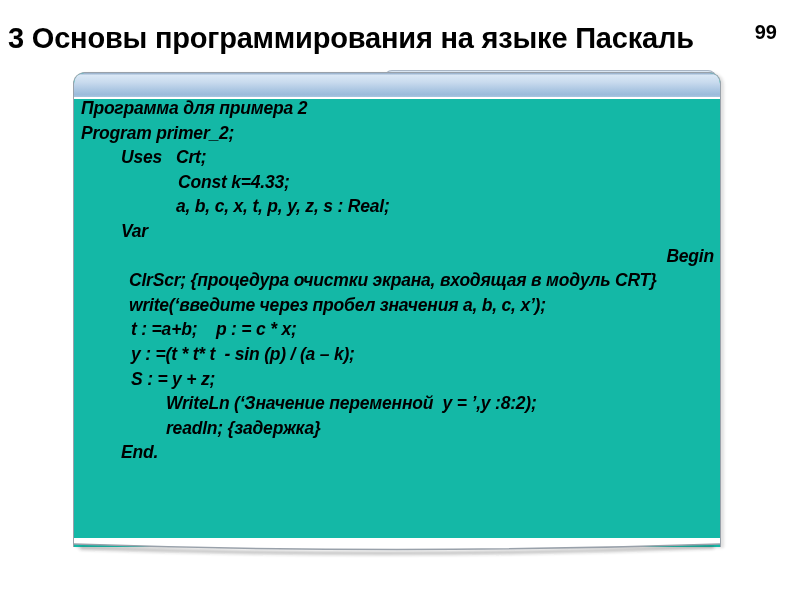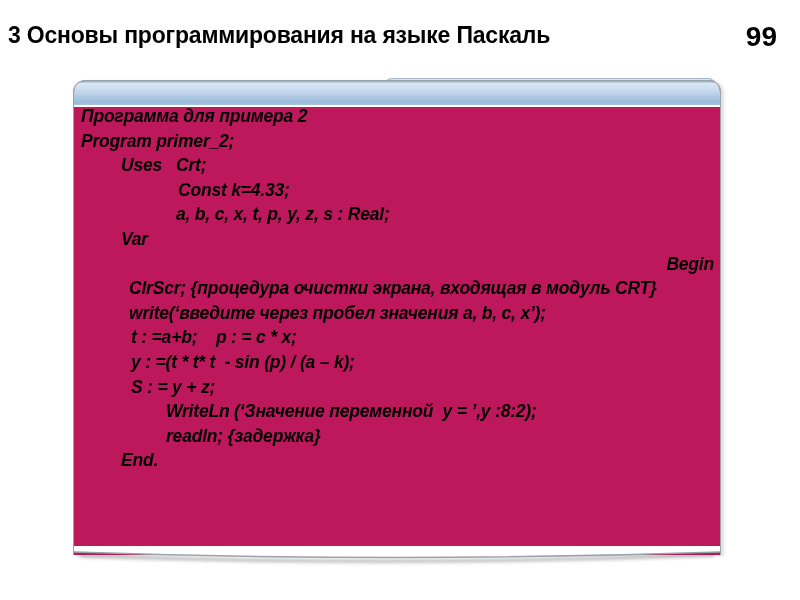--- a/index.html
+++ b/index.html
@@ -17,47 +17,46 @@
   .slide-header {
     position: absolute;
     left: 0; top: 0;
     width: 800px;
     height: 60px;
   }
   .slide-title {
     position: absolute;
     left: 8px;
     top: 22px;
-    font-size: 23px;
+    font-size: 29px;
     font-weight: bold;
     color: #000000;
     letter-spacing: -0.2px;
     white-space: nowrap;
   }
   .page-number {
     position: absolute;
     right: 23px;
     top: 21px;
-    font-size: 28px;
+    font-size: 20px;
     font-weight: bold;
     color: #000000;
   }
   
   .panel {
     position: absolute;
     left: 73px;
     top: 72px;
     width: 646px;
     height: 474px;
-    background: #be185d;
+    background: #14b8a6;
     border: 1.5px solid #99a1aa;
     border-bottom: none;
     border-radius: 12px 12px 0 0;
     box-shadow: 3px 1px 3px rgba(0,0,0,0.12);
-    margin-top: 8px;
   }
   .panel-titlebar {
     position: absolute;
     left: 0; top: 0;
     width: 100%;
     height: 26px;
     border-radius: 10.5px 10.5px 0 0;
     background: linear-gradient(180deg,
       #8fa9c6 0%,
       #d9e7f5 10%,

